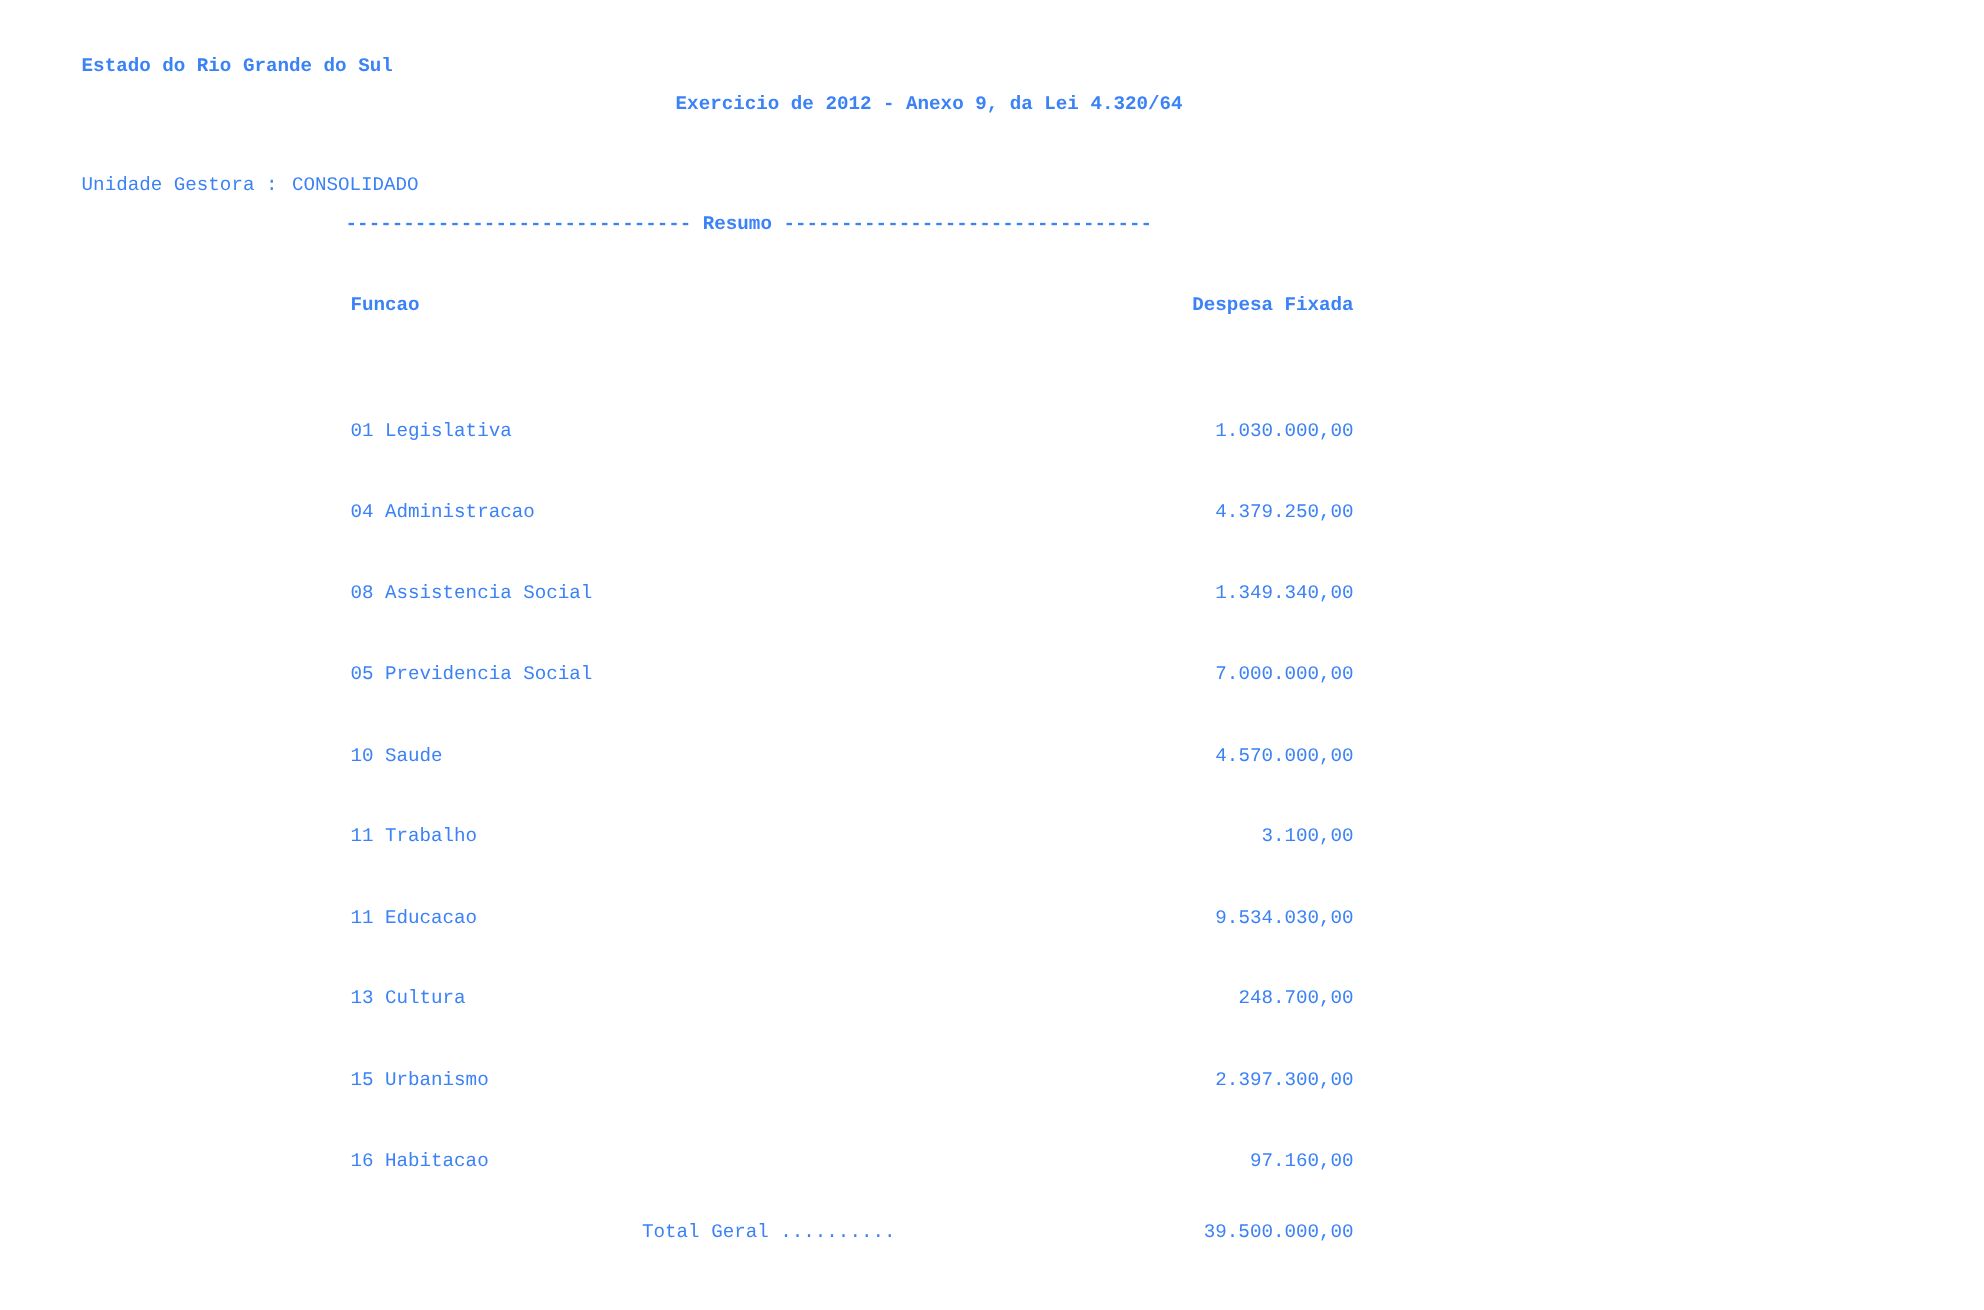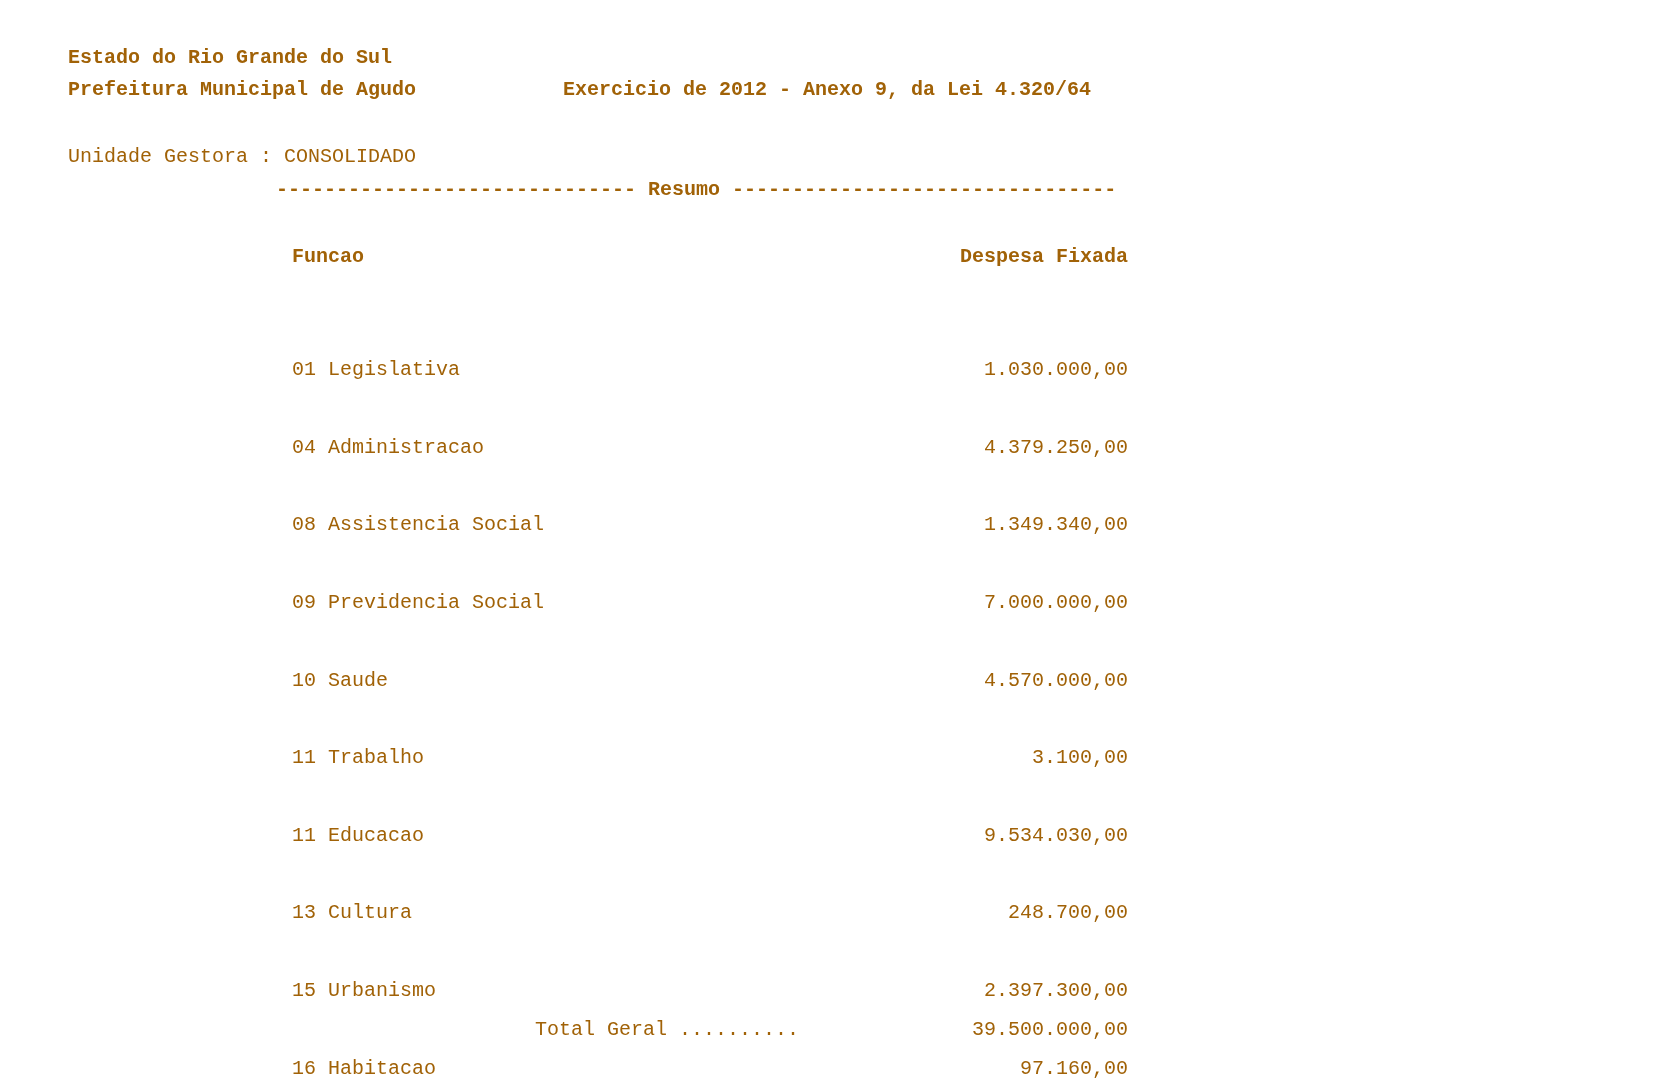--- a/index.html
+++ b/index.html
@@ -1,53 +1,52 @@
 <!DOCTYPE html>
 <html><head>
 <meta charset="utf-8">
 <style>
   html,body{margin:0;padding:0;background:#ffffff;}
   #page{
     position:relative;
     width:1653px;height:1092px;
     background:#ffffff;
-    color:#a16207;
+    color:#3b82f6;
     font-family:"Liberation Mono","DejaVu Sans Mono",monospace;
-    font-size:20px;
+    font-size:16px;
     overflow:hidden;
   }
   .abs{position:absolute;white-space:pre;}
   .b{font-weight:bold;}
   
   #hdr-left-1{left:68px;top:46px;}
   #hdr-left-2{left:68px;top:78px;}
   #hdr-center-1{left:645px;top:46px;}
   #hdr-center-2{left:563px;top:78px;}
   
   #unidade{left:68px;top:145px;display:flex;gap:12px;}
   
-  #resumo{left:276px;top:178px;}
+  #resumo{left:288px;top:178px;}
   
   #colhead{left:292px;top:245px;width:836px;display:flex;justify-content:space-between;}
   
   #rows{left:292px;top:308px;width:836px;}
   .row{height:31.63px;line-height:31.63px;display:flex;justify-content:space-between;}
   .lbl{white-space:pre;text-align:right;}
   .val{white-space:pre;text-align:right;}
   
   #total-row{left:292px;top:1018px;width:836px;display:flex;justify-content:space-between;}
   #total-label{padding-left:243px;white-space:pre;}
 </style>
 </head>
 <body>
 
 <div id="page">
 
   <div class="abs b" id="hdr-left-1">Estado do Rio Grande do Sul</div>
-  <div class="abs b" id="hdr-left-2">Prefeitura Municipal de Agudo</div>
   <div class="abs b" id="hdr-center-2">Exercicio de 2012 - Anexo 9, da Lei 4.320/64</div>
 
   <div class="abs" id="unidade">
     <span>Unidade Gestora :</span>
     <span>CONSOLIDADO</span>
   </div>
 
   <div class="abs b" id="resumo">------------------------------ Resumo --------------------------------</div>
 
   <div class="abs" id="colhead">
@@ -62,21 +61,21 @@
     </div>
     <div class="row">
       <span class="lbl">04 Administracao</span>
       <span class="val">4.379.250,00</span>
     </div>
     <div class="row">
       <span class="lbl">08 Assistencia Social</span>
       <span class="val">1.349.340,00</span>
     </div>
     <div class="row">
-      <span class="lbl">09 Previdencia Social</span>
+      <span class="lbl">05 Previdencia Social</span>
       <span class="val">7.000.000,00</span>
     </div>
     <div class="row">
       <span class="lbl">10 Saude</span>
       <span class="val">4.570.000,00</span>
     </div>
     <div class="row">
       <span class="lbl">11 Trabalho</span>
       <span class="val">3.100,00</span>
     </div>

